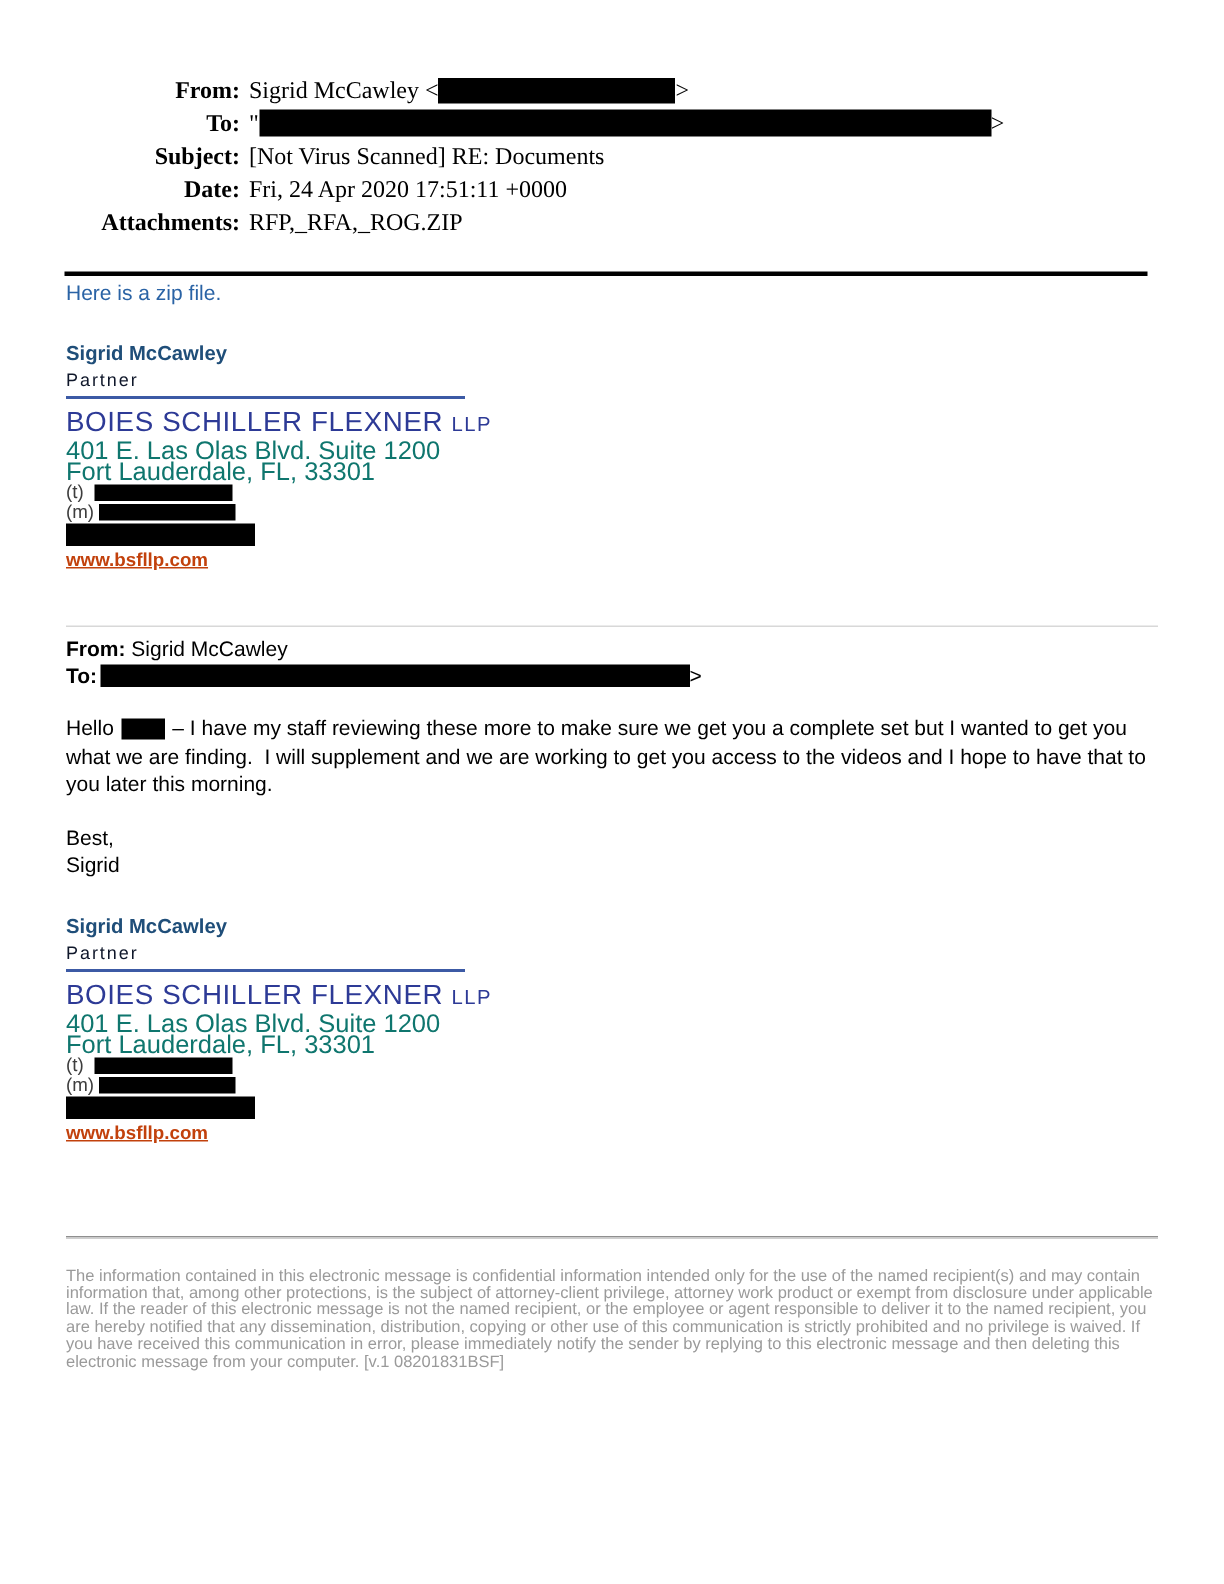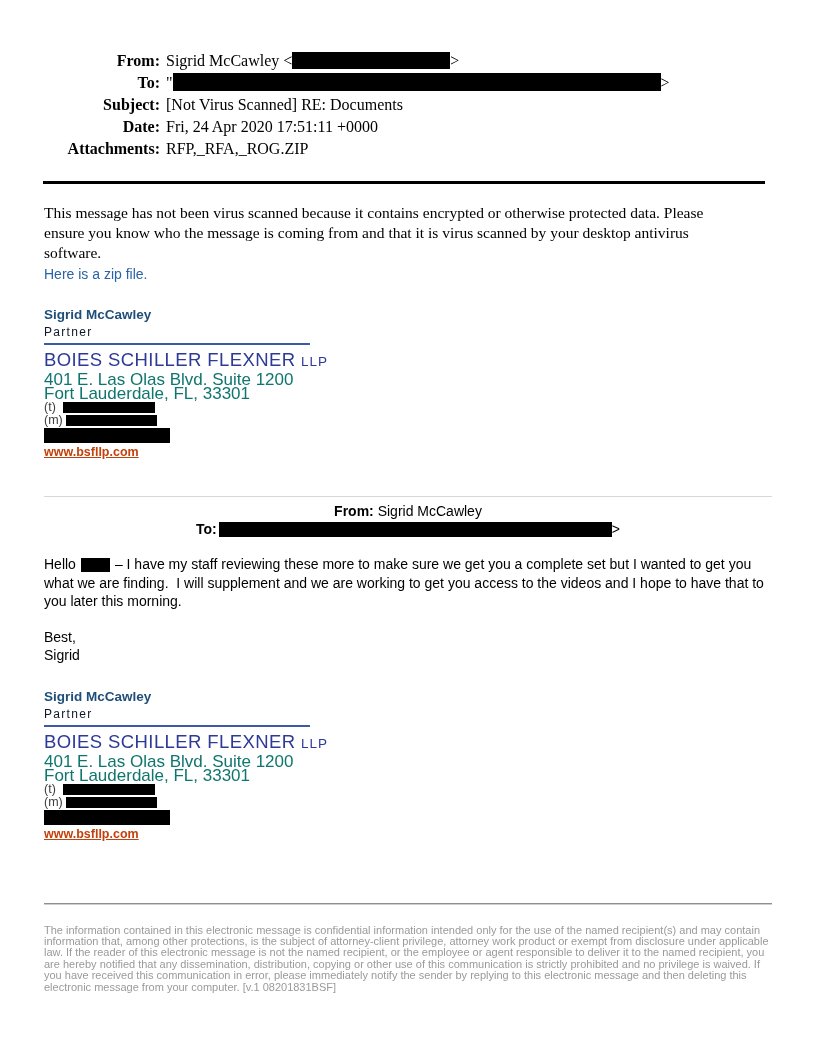--- a/index.html
+++ b/index.html
@@ -39,21 +39,21 @@
   .sig-firm .llp { font-size: 13.5px; letter-spacing: 1px; }
   .sig-addr { font-size: 17px; color: #0f766e; line-height: 14px; }
   .sig-phone { font-size: 12.5px; color: #3d3d3d; line-height: 13px; }
   .redact-phone { width: 92px; height: 11px; margin-left: 7px; vertical-align: middle; }
   .redact-mobile { width: 91px; height: 11px; margin-left: 3px; vertical-align: middle; }
   .redact-email { display: block; width: 126px; height: 15px; margin-top: 1px; }
   .sig-web { font-size: 12.5px; font-weight: bold; color: #c2410c; text-decoration: underline; line-height: 16px; margin-top: 1px; cursor: pointer; width: fit-content; }
 
   
   .hr-light { border: none; border-top: 1px solid #d8d8d8; width: 728px; margin-top: 36px; }
-  .qhdr { margin-top: 5px; font-size: 14px; line-height: 18px; text-align: center; }
+  .qhdr { margin-top: 5px; font-size: 14px; line-height: 18px; }
   .qhdr .lbl { font-weight: bold; }
   .redact-to-q { width: 393px; height: 15px; vertical-align: text-bottom; margin-left: 2px; }
   .qbody { font-size: 14px; line-height: 18.5px; max-width: 730px; margin-top: 17px; }
   .qbody .pre { white-space: pre-wrap; }
   .redact-hello { width: 29px; height: 14px; vertical-align: text-bottom; margin: 0 5px 0 5px; }
   .closing { font-size: 14px; line-height: 18px; margin-top: 17px; }
   .signoff { font-size: 14px; line-height: 18px; }
 
   
   .hr-footer { border: none; border-top: 1px solid #8f8f8f; border-bottom: 1px solid #cfcfcf; width: 728px; margin-top: 61px; }
@@ -85,21 +85,20 @@
       <span class="hdr-value">Fri, 24 Apr 2020 17:51:11 +0000</span>
     </div>
     <div class="hdr-row">
       <span class="hdr-label">Attachments:</span>
       <span class="hdr-value">RFP,_RFA,_ROG.ZIP</span>
     </div>
   </div>
 
   <hr class="hr-thick">
 
-  <div class="intro">This message has not been virus scanned because it contains encrypted or otherwise protected data. Please ensure you know who the message is coming from and that it is virus scanned by your desktop antivirus software.</div>
   <div class="zip-link">Here is a zip file.</div>
 
   <div class="sig">
     <div class="sig-name">Sigrid McCawley</div>
     <div class="sig-title">Partner</div>
     <hr class="sig-rule">
     <div class="sig-firm"><span>BOIES SCHILLER FLEXNER</span> <span class="llp">LLP</span></div>
     <div class="sig-addr">401 E. Las Olas Blvd. Suite 1200</div>
     <div class="sig-addr">Fort Lauderdale, FL, 33301</div>
     <div class="sig-phone"><span>(t)</span><span class="redact redact-phone"></span></div>

